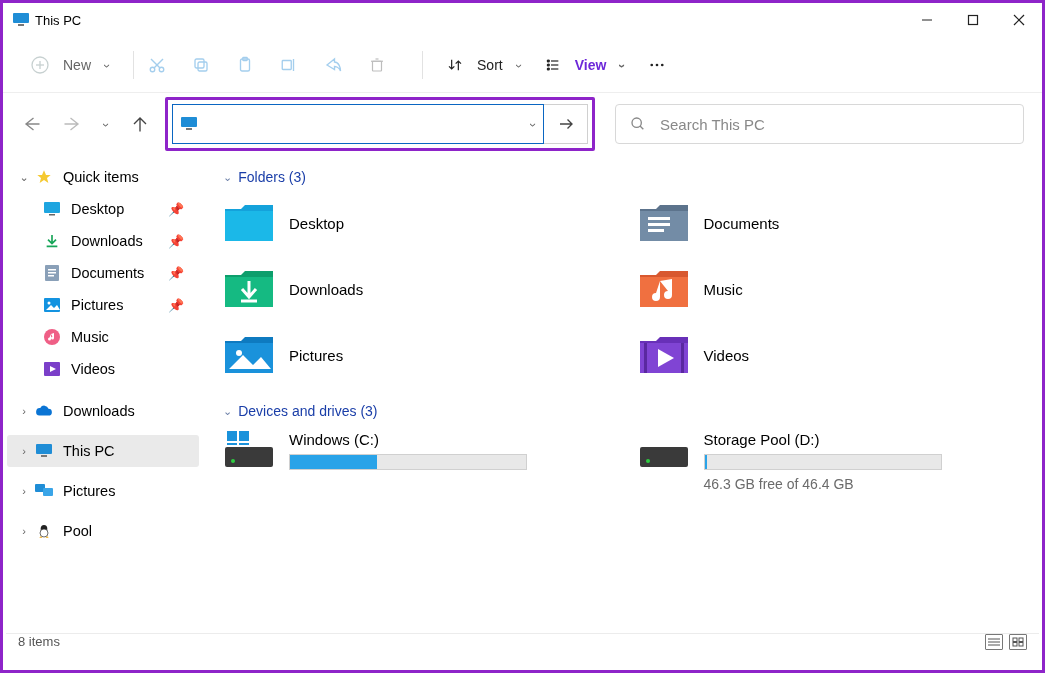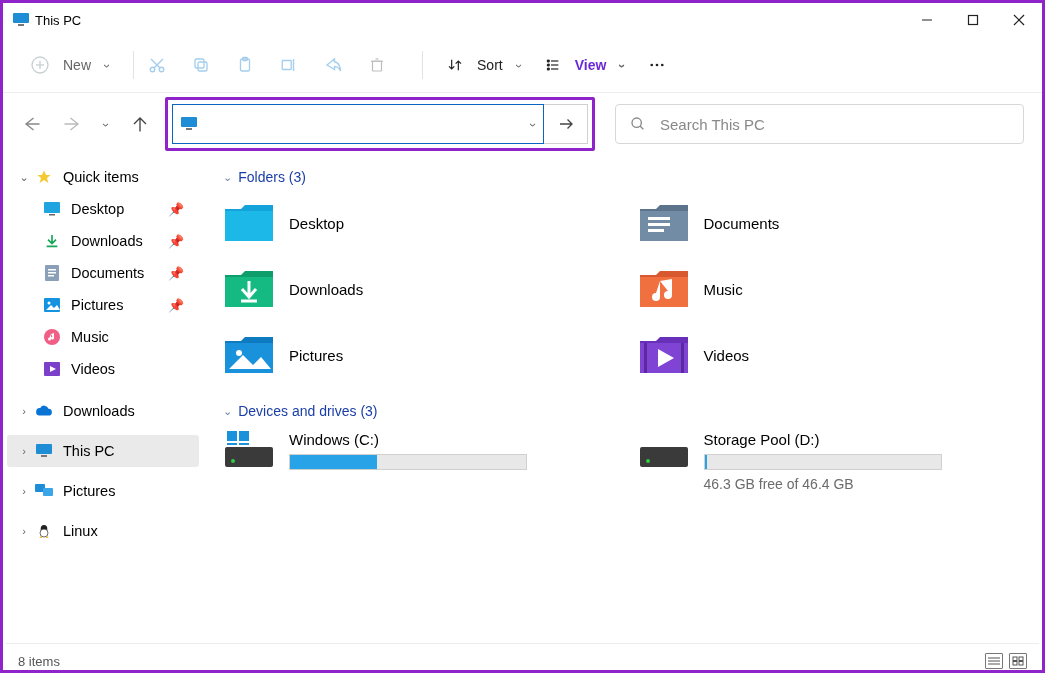--- a/index.html
+++ b/index.html
@@ -52,21 +52,21 @@
   .drive-item { display: flex; align-items: flex-start; gap: 14px; }
   .drive-icon { width: 52px; height: 40px; }
   .drive-right { display: flex; flex-direction: column; gap: 6px; padding-top: 2px; }
   .progress { width: 238px; height: 16px; background: #e8e8e8; border: 1px solid #d0d0d0; position: relative; }
   .progress .fill { position: absolute; left: 0; top: 0; bottom: 0; background: #29a3e8; }
   .drive-sub { color: #6b6b6b; font-size: 14px; }
   .drive-title { font-size: 15px; }
   .folder-label { font-size: 15px; }
 
   
-  .statusbar { position: absolute; bottom: 1px; left: 3px; right: 3px; height: 26px; border-top: 1px solid #ececec; display: flex; align-items: flex-end; padding: 0 12px; font-size: 13px; color: #555; }
+  .statusbar { position: absolute; bottom: 11px; left: 3px; right: 3px; height: 26px; border-top: 1px solid #ececec; display: flex; align-items: flex-start; padding: 0 12px; font-size: 13px; color: #555; }
   .statusbar .viewbtns { margin-left: auto; display: flex; gap: 6px; }
   .viewbtn { width: 18px; height: 16px; border: 1px solid #777; border-radius: 1px; display:flex; align-items:center; justify-content:center; }
 
   
   svg { display: block; }
 </style>
 </head>
 <body>
 
 <div class="titlebar">
@@ -340,21 +340,21 @@
     <div class="tree-item">
       <span class="caret">›</span>
       <span class="sideicon">
           <svg width="16" height="16" viewBox="0 0 24 24">
             <ellipse cx="12" cy="9" rx="5" ry="6" fill="#222"></ellipse>
             <ellipse cx="12" cy="15" rx="6" ry="6" fill="#fff" stroke="#222"></ellipse>
             <path d="M7 20 L5 22 L10 22 Z" fill="#f2a60c"></path>
             <path d="M17 20 L19 22 L14 22 Z" fill="#f2a60c"></path>
           </svg>
         </span>
-      <span>Linux</span>
+      <span>Pool</span>
     </div>
   </div>
 
   <div class="content">
     <div class="section-head">
       <span class="caret2">⌄</span>
       <span>Folders (3)</span>
     </div>
 
     <div class="folder-grid">

